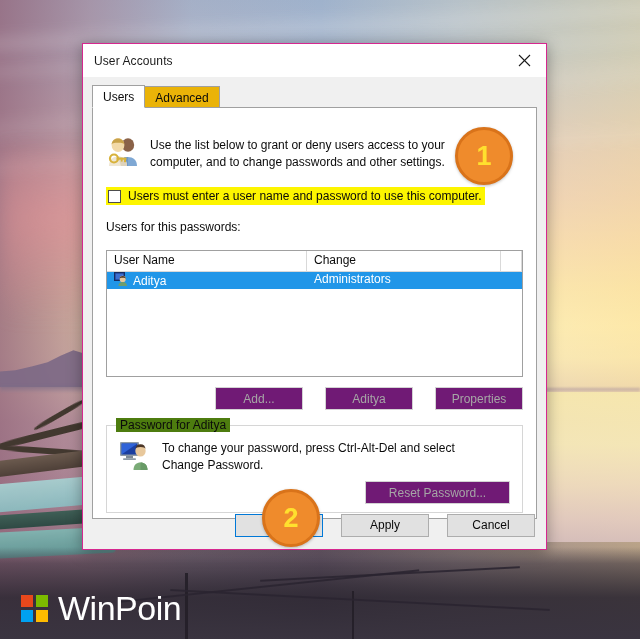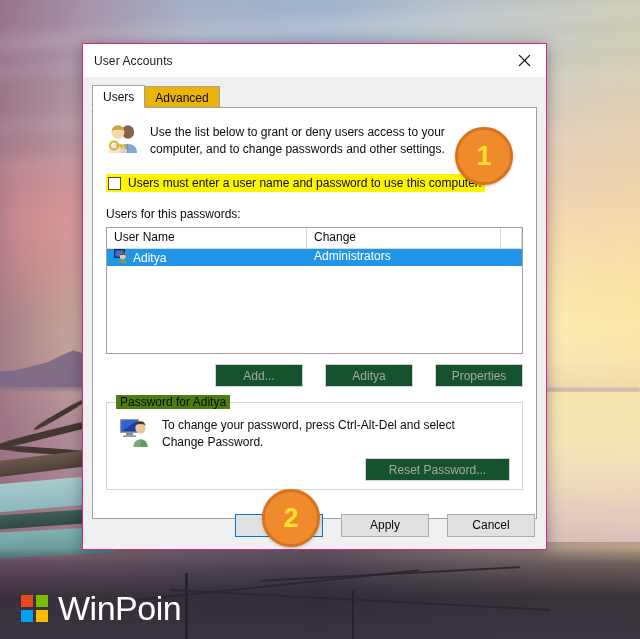--- a/index.html
+++ b/index.html
@@ -141,38 +141,38 @@
     display:flex; align-items:center; cursor:default;
     border:1px solid #a0a0a0; border-bottom:none; margin-right:-1px;
   }
   .tab.active { background:#ffffff; height:23px; position:relative; z-index:3; border-bottom:1px solid #fff; }
   .tab.inactive { background:#eab308; }
   .tab-pane {
     background:#ffffff; border:1px solid #a0a0a0; margin-top:-1px;
     height:412px; position:relative; padding:12px 13px 0 13px;
   }
 
-  .intro { display:flex; gap:11px; align-items:center; margin-top:3px; }
+  .intro { display:flex; gap:11px; align-items:center; margin-top:16px; }
   .intro-text { font-size:12px; color:#0b0b0b; line-height:17px; max-width:340px; }
 
   
   .check-row {
     margin-top:16px; display:flex; align-items:center; gap:7px;
     background:#fdf500; width:fit-content; padding:2px 3px 2px 2px;
   }
   .cbox {
     width:13px; height:13px; background:#ffffff; border:1px solid #4d4d4d;
     flex:none;
   }
   .check-label { font-size:12px; color:#0b0b0b; }
 
   .list-label { margin-top:15px; font-size:12px; color:#0b0b0b; }
 
   .listbox {
-    margin-top:6px; border:1px solid #a0a0a0; background:#ffffff;
+    margin-top:16px; border:1px solid #a0a0a0; background:#ffffff;
     height:127px; position:relative; overflow:hidden;
   }
   .lb-head { display:flex; height:21px; background:#ffffff; border-bottom:1px solid #d9d9d9; }
   .lb-col {
     font-size:12px; color:#0b0b0b; padding:2px 0 0 7px; position:relative;
     border-right:1px solid #d9d9d9; cursor:default;
   }
   .lb-col.c1 { width:200px; }
   .lb-col.c2 { width:194px; }
   .lb-col.c3 { flex:1; }
@@ -183,21 +183,21 @@
   .lb-cell.c1 { width:200px; display:flex; align-items:center; gap:4px; }
   .lb-cell.c2 { width:194px; }
 
   
   .btn-row { display:flex; gap:22px; justify-content:flex-end; margin-top:10px; padding-right:0px; }
   .btn {
     width:88px; height:23px; border:1px solid #adadad; background:#e1e1e1;
     font-size:12px; color:#0b0b0b; display:flex; align-items:center; justify-content:center;
     cursor:default; font-family:"Liberation Sans", sans-serif;
   }
-  .btn.disabled { color:#a6a6a6; background:#14532d; border-color:#d3d3d3; }
+  .btn.disabled { color:#a6a6a6; background:#701a75; border-color:#d3d3d3; }
 
   
   .groupbox {
     margin-top:15px; border:1px solid #d6d6d6; height:88px; position:relative;
     padding:0 12px;
   }
   .gb-legend {
     position:absolute; top:-8px; left:9px; background:#4d7c0f; padding:0 4px;
     font-size:12px; color:#0b0b0b;
   }

